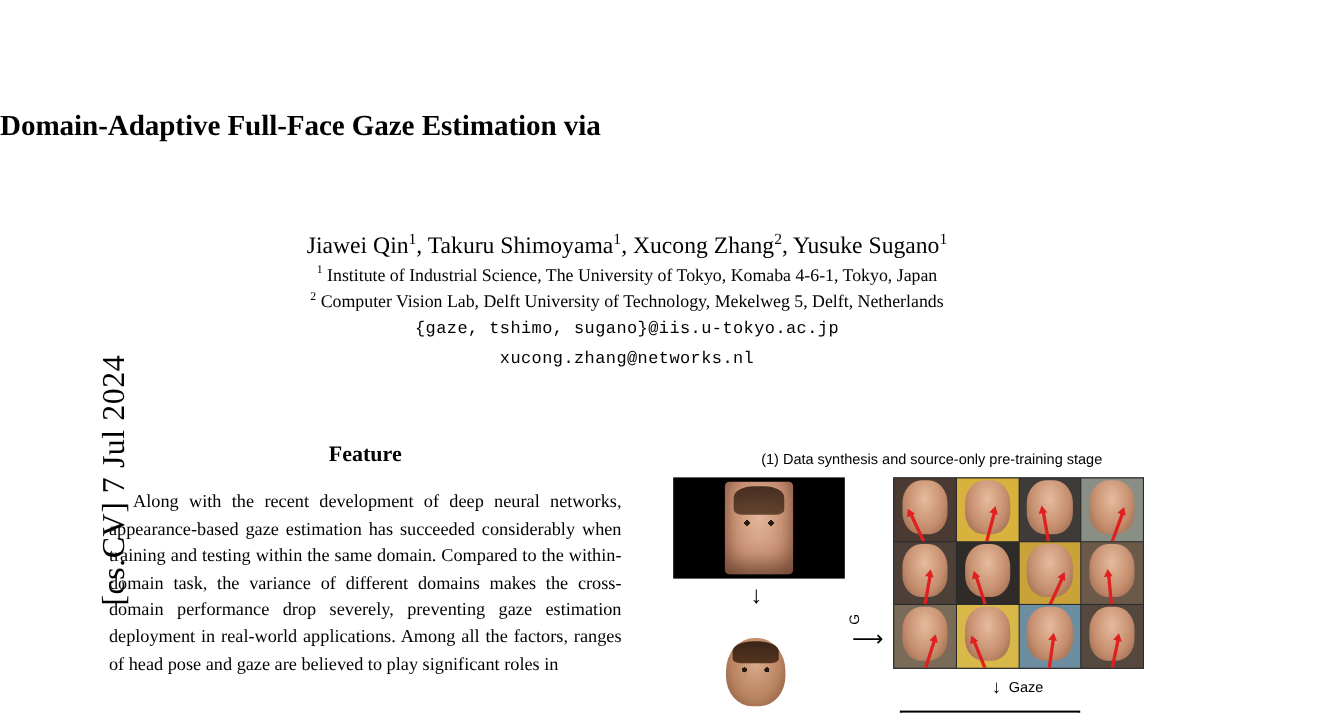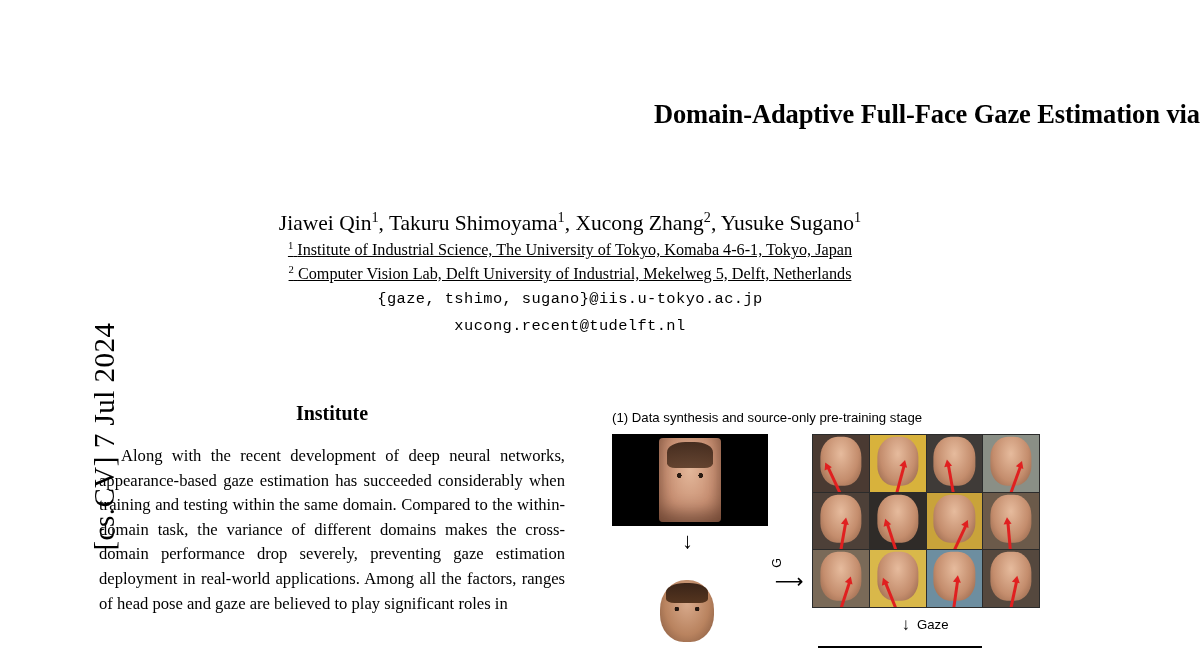--- a/index.html
+++ b/index.html
@@ -31,21 +31,21 @@
     text-align: center;
     color: #000;
   }
 
   
   #title-block {
     position: absolute;
     left: 0;
     top: 96px;
     width: 1200px;
-    text-align: right;
+    text-align: left;
   }
   .title-line {
     font-family: "Liberation Serif", serif;
     font-weight: bold;
     font-size: 26.5px;
     line-height: 36px;
     letter-spacing: -0.1px;
   }
 
   #authors-block {
@@ -55,21 +55,20 @@
     width: 1140px;
     text-align: center;
   }
   .authors-line {
     font-size: 21.5px;
     line-height: 30px;
   }
   .affil-line {
     font-size: 16.2px;
     line-height: 24px;
-    text-decoration: underline;
   }
   .email-line {
     font-family: "Liberation Mono", monospace;
     font-size: 15.4px;
     line-height: 27px;
     letter-spacing: 0.4px;
   }
   sup { font-size: 0.66em; vertical-align: super; line-height: 0; }
 
   
@@ -97,21 +96,21 @@
   
   #figure-col {
     position: absolute;
     left: 612px;
     top: 410px;
     width: 470px;
   }
   #fig-stage-caption {
     font-family: "Liberation Sans", sans-serif;
     font-size: 13.2px;
-    text-align: left;
+    text-align: center;
     margin-bottom: 9px;
     color: #000;
   }
   .fig-row {
     position: relative;
   }
 
   
   #source-image {
     position: absolute;
@@ -306,28 +305,28 @@
     <span>Takuru Shimoyama</span><sup>1</sup>,
     <span>Xucong Zhang</span><sup>2</sup>,
     <span>Yusuke Sugano</span><sup>1</sup>
   </div>
   <div class="affil-line">
     <sup>1</sup>
     <span>Institute of Industrial Science, The University of Tokyo, Komaba 4-6-1, Tokyo, Japan</span>
   </div>
   <div class="affil-line">
     <sup>2</sup>
-    <span>Computer Vision Lab, Delft University of Industrial, Mekelweg 5, Delft, Netherlands</span>
+    <span>Computer Vision Lab, Delft University of Technology, Mekelweg 5, Delft, Netherlands</span>
   </div>
   <div class="email-line">{gaze, tshimo, sugano}@iis.u-tokyo.ac.jp</div>
-  <div class="email-line">xucong.recent@tudelft.nl</div>
+  <div class="email-line">xucong.zhang@networks.nl</div>
 </div>
 
 <div id="abstract-col">
-  <div id="abstract-heading">Institute</div>
+  <div id="abstract-heading">Feature</div>
   <div id="abstract-body">Along with the recent development of deep neural networks, appearance-based gaze estimation has succeeded considerably when training and testing within the same domain. Compared to the within-domain task, the variance of different domains makes the cross-domain performance drop severely, preventing gaze estimation deployment in real-world applications. Among all the factors, ranges of head pose and gaze are believed to play significant roles in</div>
 </div>
 
 <div id="figure-col">
   <div id="fig-stage-caption">(1) Data synthesis and source-only pre-training stage</div>
 
   <div class="fig-row" style="height:256px;">
 
     <div id="source-image">
       <div id="source-face"></div>

